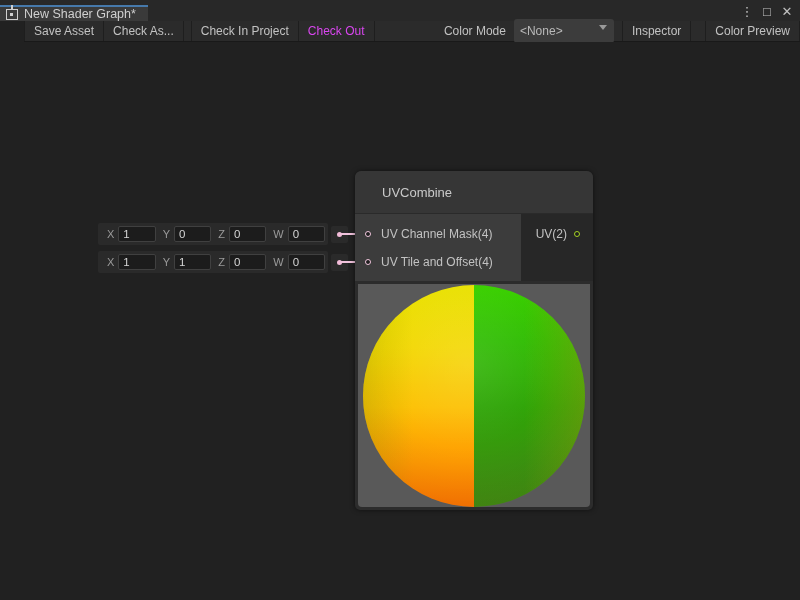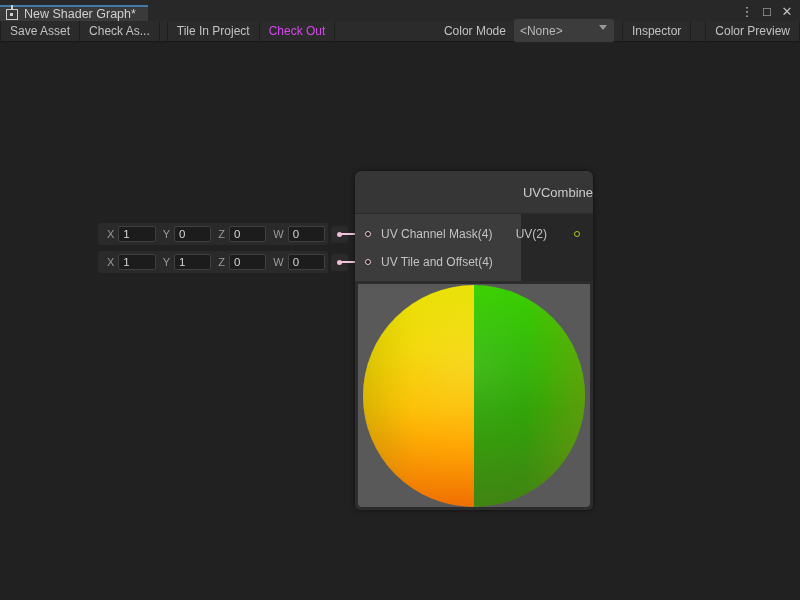--- a/index.html
+++ b/index.html
@@ -12,21 +12,21 @@
          border-top:2px solid #4679ab; color:#cfcfcf; font-size:12.5px; cursor:default; }
   .sg-icon { position:relative; width:12px; height:11px; border:1.2px solid #cfcfcf; margin-top:1px; background:#3a3a3a; }
   .sg-icon::before { content:""; position:absolute; left:3.4px; top:3px; width:3px; height:3px; background:#cfcfcf; }
   .sg-icon::after { content:""; position:absolute; left:3.9px; top:-5px; width:2px; height:4px; background:#cfcfcf; }
   .win-controls { margin-left:auto; display:flex; align-items:center; gap:4px; padding-right:5px; color:#c0c0c0; }
   .win-controls span { width:16px; text-align:center; font-size:13px; line-height:18px; cursor:default; }
   .wc-max { font-size:12px; }
 
   
   .toolbar { height:21px; background:#2b2b2b; border-bottom:1px solid #191919; display:flex; align-items:stretch;
-             font-size:12px; color:#c2c2c2; }
+             font-size:12px; color:#c2c2c2;margin-left:24px; }
   .tbtn { display:flex; align-items:center; padding:0 9px; border-right:1px solid #1e1e1e; cursor:default; white-space:nowrap; }
   .tbtn.first { border-left:1px solid #1e1e1e; }
   .gap6 { width:7px; }
   .tbtn.disabled { color:#d946ef; }
   .colormode { margin-left:auto; display:flex; align-items:center; }
   .cm-label { padding:0 8px;text-align:center; }
   .dropdown { position:relative; width:100px; height:24px; margin-right:8px; background:#3c3c3c; border-radius:3px;
               display:flex; align-items:center; padding:0 6px; color:#b9b9b9; cursor:default; align-self:center; }
   .dd-arrow { position:absolute; right:7px; top:6px; width:0; height:0;
               border-left:4px solid transparent; border-right:4px solid transparent; border-top:5px solid #999; }
@@ -43,26 +43,26 @@
   .vec-row .vfield:last-child { margin-right:0; }
   .vec-stub { position:absolute; left:331px; width:17px; height:17px; background:#2a2a2a; border-radius:2px; }
   .vec-stub .dot { position:absolute; left:6px; top:6px; width:5px; height:5px; border-radius:50%; background:#f2bcd9; }
 
   .wire { position:absolute; height:2px; background:#f0c2dc; border-radius:1px; }
 
   
   .node { position:absolute; left:355px; top:129px; width:238px; background:#2c2c2c; border-radius:7px 7px 5px 5px;
           box-shadow:0 0 5px rgba(0,0,0,0.55); }
   .node-header { height:43px; background:#363636; border-radius:6px 6px 0 0; border-bottom:1px solid #2a2a2a;
-                 display:flex; align-items:center; padding-left:27px; color:#cacaca; font-size:13px;justify-content:flex-end; }
+                 display:flex; align-items:center; padding-left:27px; color:#cacaca; font-size:13px; }
   .node-body { display:flex; height:67px;text-align:right; }
   .node-inputs { width:166px; background:#3c3c3c; padding-top:6px; }
   .node-outputs { width:72px; background:#272727; padding-top:6px; }
   .port-row { height:28px; display:flex; align-items:center; padding-left:10px; color:#c2c2c2; font-size:12px; white-space:nowrap; }
-  .port-row.out { justify-content:flex-end; padding:0 13px 0 0;gap:20px; }
+  .port-row.out { justify-content:flex-end; padding:0 13px 0 0; }
   .ring { width:6px; height:6px; border-radius:50%; background:#1d1d1d; flex:0 0 auto; }
   .ring.in { border:1.5px solid #f0c6dd; margin-right:10px; }
   .ring.out { border:1.5px solid #a5d125; margin-left:7px; }
   .node-preview { position:relative; margin:3px; height:223px; background:#595959; border-radius:0 0 4px 4px; overflow:hidden; }
 
   
   .sphere { position:absolute; left:50%; top:1px; transform:translateX(-50%); width:222px; height:222px;
             border-radius:50%; overflow:hidden; }
   .half { position:absolute; top:0; width:50%; height:100%; }
   .half.l { left:0; background:
@@ -88,21 +88,21 @@
       <span>⋮</span>
       <span class="wc-max">□</span>
       <span>✕</span>
     </div>
   </div>
 
   <div class="toolbar">
     <div class="tbtn first">Save Asset</div>
     <div class="tbtn">Check As...</div>
     <div class="gap6"></div>
-    <div class="tbtn first">Tile In Project</div>
+    <div class="tbtn first">Check In Project</div>
     <div class="tbtn disabled">Check Out</div>
     <div class="colormode">
       <span class="cm-label">Color Mode</span>
       <div class="dropdown">
         <span>&lt;None&gt;</span>
         <span class="dd-arrow"></span>
       </div>
     </div>
     <div class="tbtn first">Inspector</div>
     <div class="gap6"></div>

